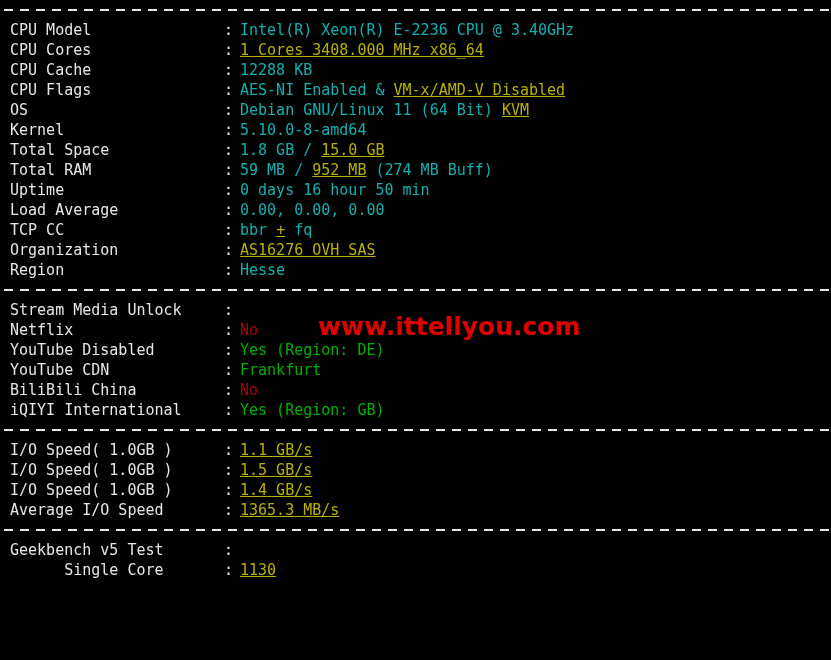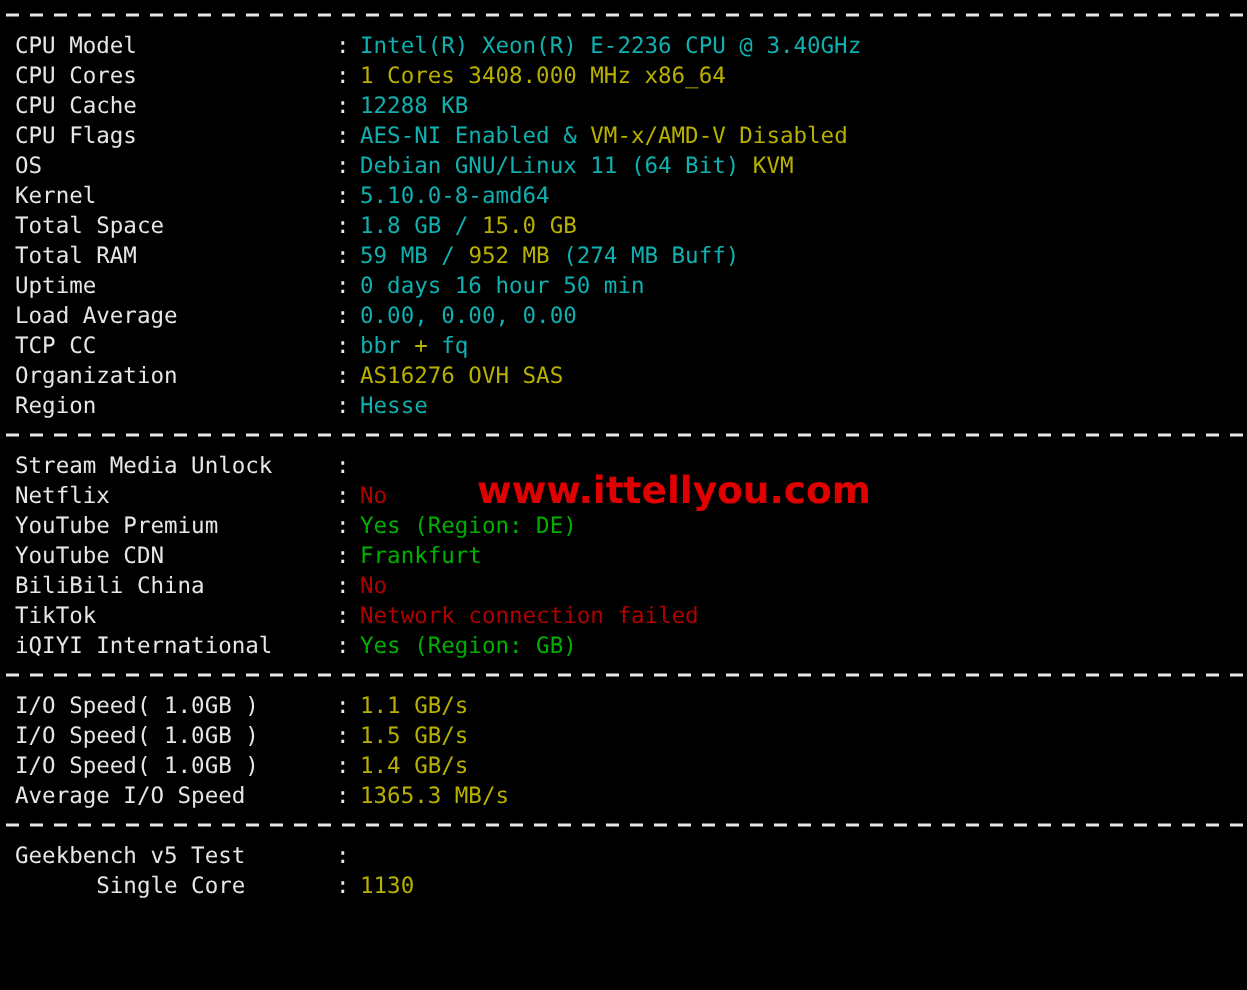--- a/index.html
+++ b/index.html
@@ -38,21 +38,21 @@
     color: #e6e6e6;
     white-space: pre;
   }
   .colon {
     display: inline-block;
     width: 16px;
     color: #e6e6e6;
   }
   .val { white-space: pre; }
   .c-cyan   { color: #10b0b0; }
-  .c-yellow { color: #b8b000; }
+  .c-yellow { color: #b8b000; text-decoration: underline; }
   .c-green  { color: #00b000; }
   .c-red    { color: #b00000; text-align: center; }
 
   .sep {
     height: 20px;
     line-height: 20px;
     position: relative;
     overflow: hidden;
   }
   .sep .dashes {
@@ -107,24 +107,23 @@
       <div class="row"><span class="label">Region</span><span class="colon">:</span><span class="val c-cyan">Hesse</span></div>
     </div>
 
   <div class="sep">
     <div class="dashes"></div>
   </div>
 
   <div>
       <div class="row"><span class="label">Stream Media Unlock</span><span class="colon">:</span></div>
       <div class="row"><span class="label">Netflix</span><span class="colon">:</span><span class="val c-red">No</span></div>
-      <div class="row"><span class="label">YouTube Premium</span><span class="colon">:</span><span class="val c-green">Yes (Region: DE)</span></div>
+      <div class="row"><span class="label">YouTube Disabled</span><span class="colon">:</span><span class="val c-green">Yes (Region: DE)</span></div>
       <div class="row"><span class="label">YouTube CDN</span><span class="colon">:</span><span class="val c-green">Frankfurt</span></div>
       <div class="row"><span class="label">BiliBili China</span><span class="colon">:</span><span class="val c-red">No</span></div>
-      <div class="row"><span class="label">TikTok</span><span class="colon">:</span><span class="val c-red">Network connection failed</span></div>
       <div class="row"><span class="label">iQIYI International</span><span class="colon">:</span><span class="val c-green">Yes (Region: GB)</span></div>
     </div>
 
   <div class="sep">
     <div class="dashes"></div>
   </div>
 
   <div>
       <div class="row"><span class="label">I/O Speed( 1.0GB )</span><span class="colon">:</span><span class="val c-yellow">1.1 GB/s</span></div>
       <div class="row"><span class="label">I/O Speed( 1.0GB )</span><span class="colon">:</span><span class="val c-yellow">1.5 GB/s</span></div>

